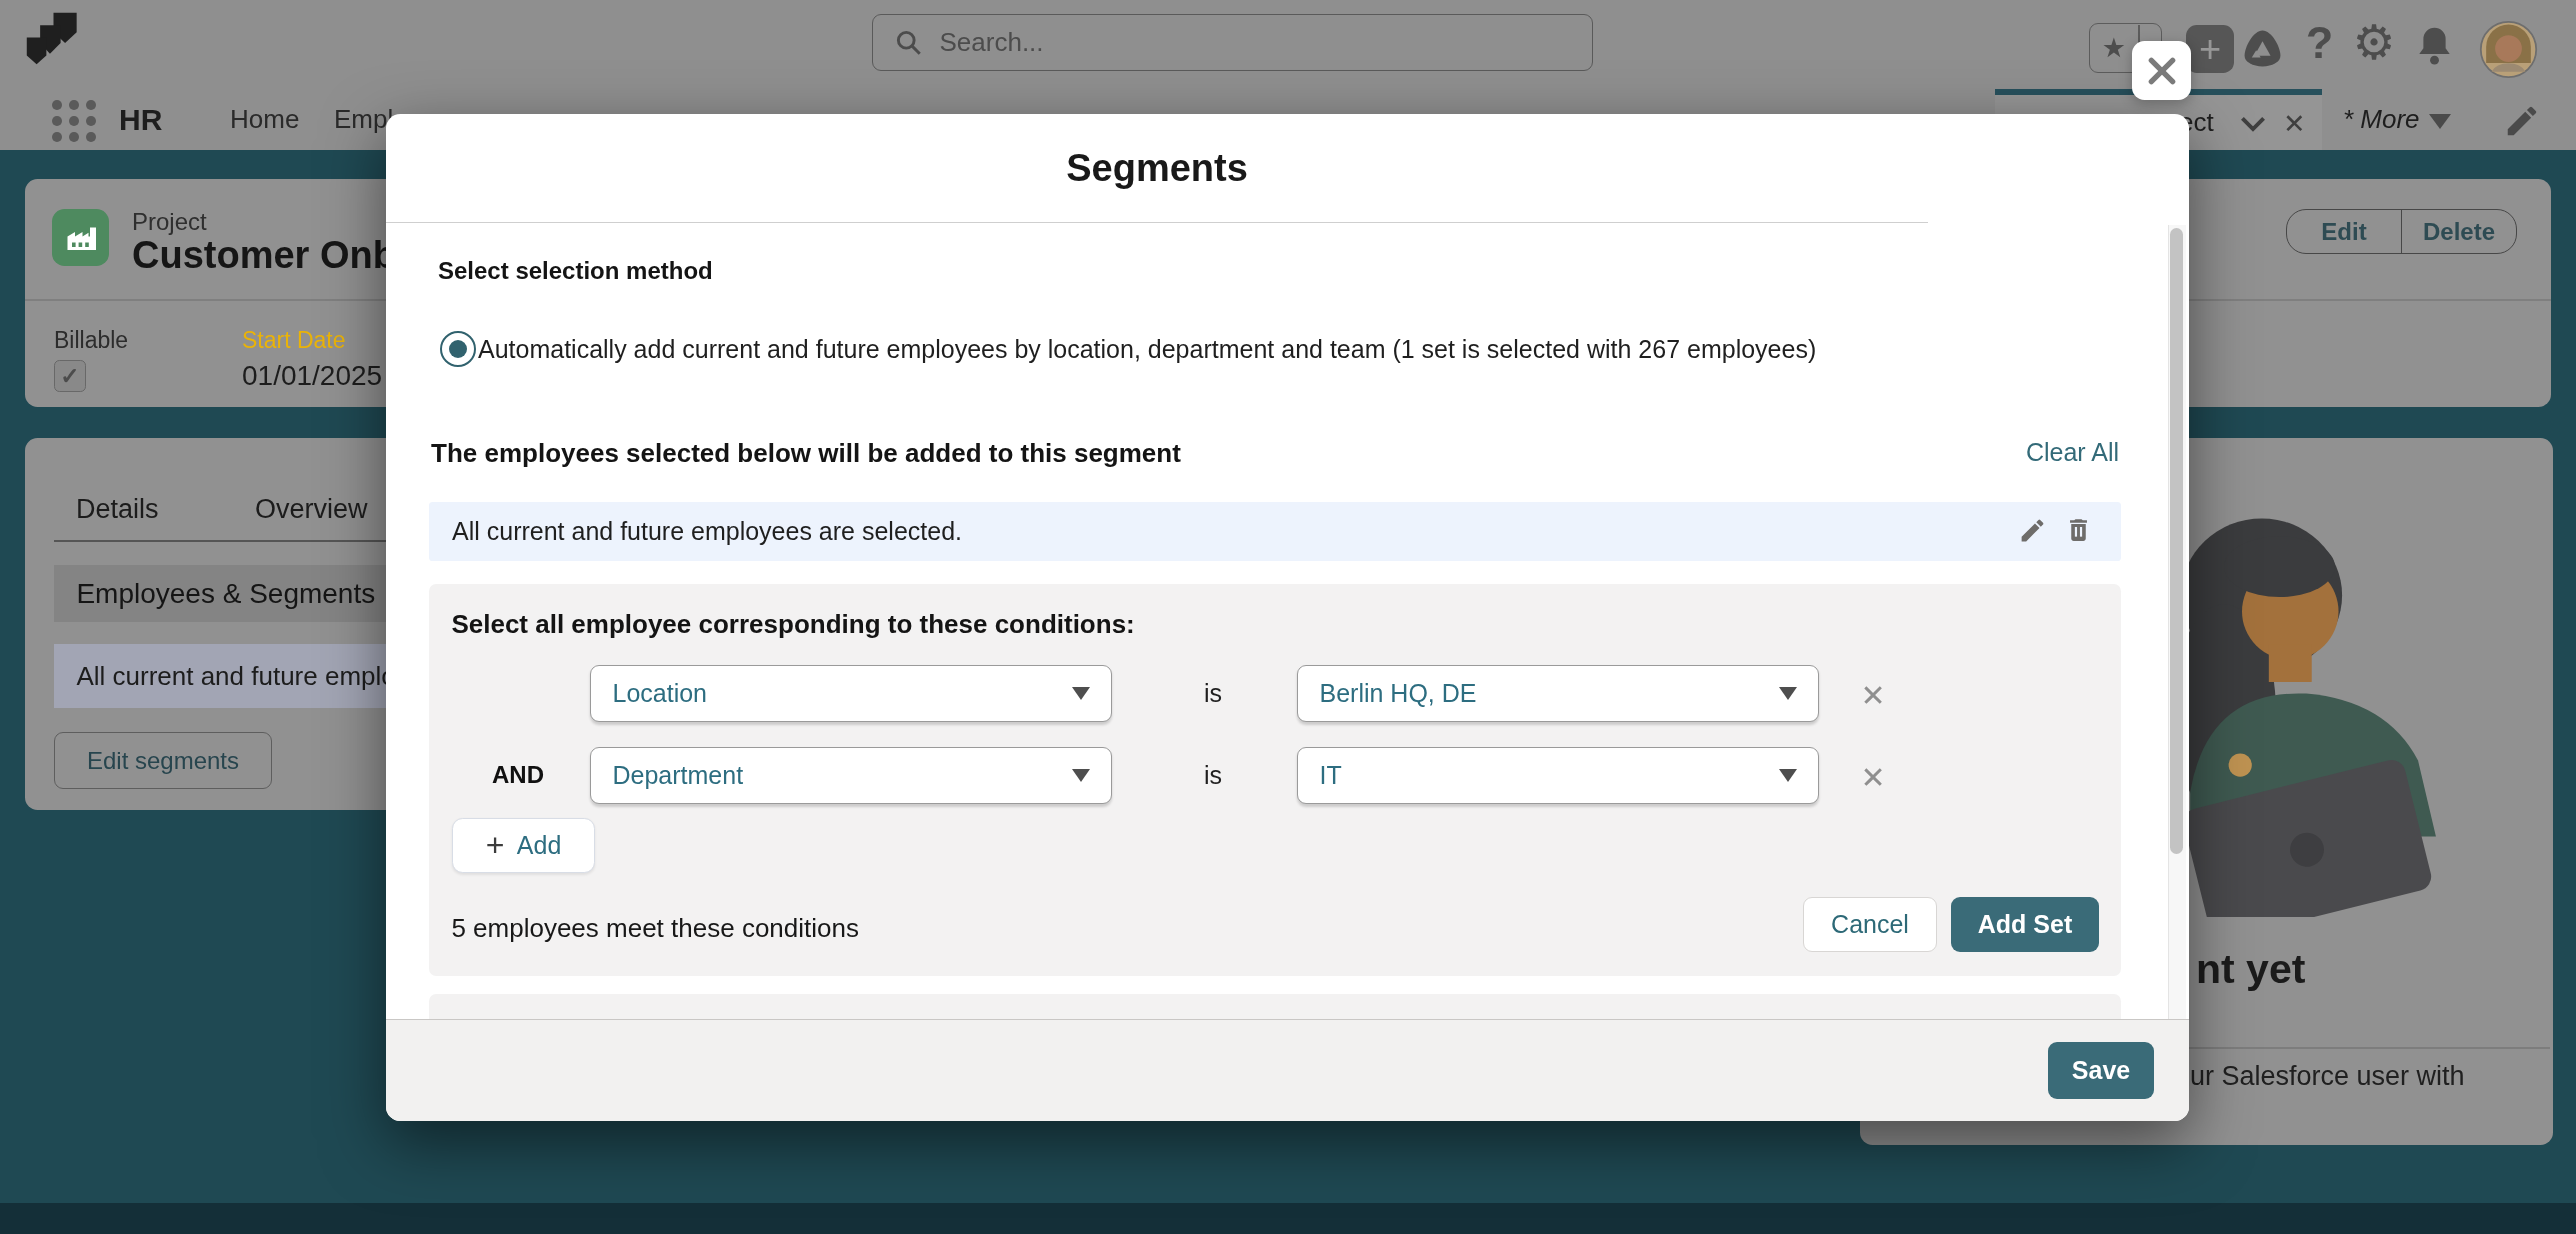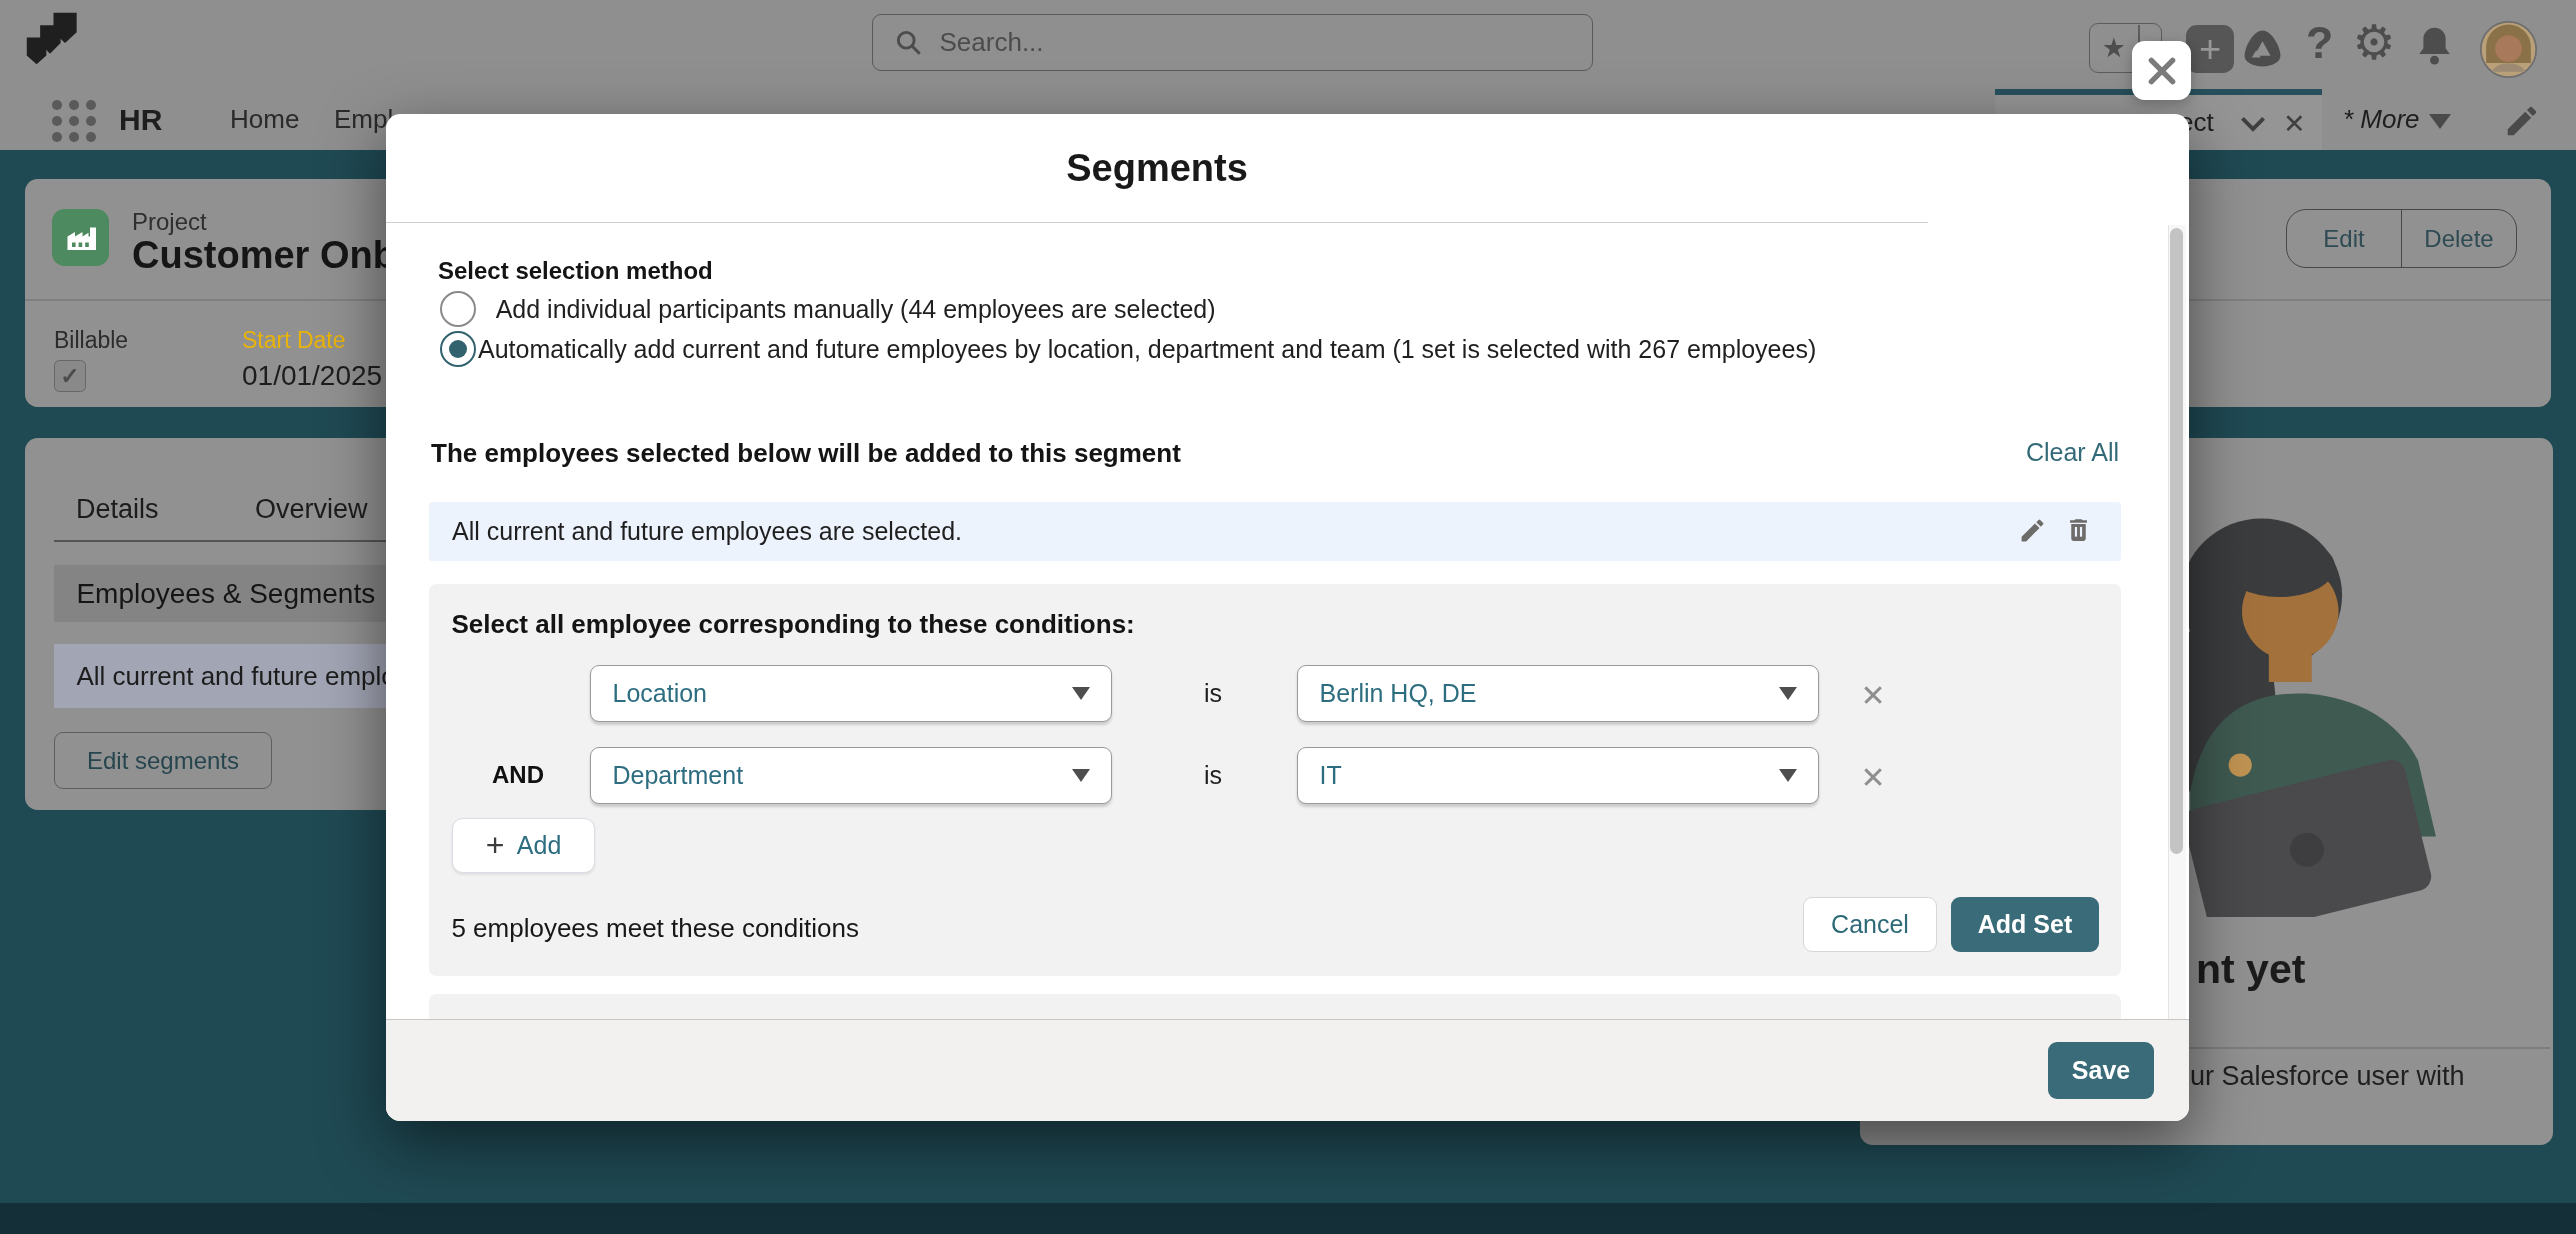--- a/index.html
+++ b/index.html
@@ -145,21 +145,21 @@
   <div class="abs" style="left:52px;top:209px;width:57px;height:57px;background:#4e8a5f;border-radius:12.5px;z-index:3;display:flex;align-items:center;justify-content:center;">
     <svg width="36" height="36" viewBox="0 0 24 24">
       <path d="M3 20V11l5-3v3l5-3v3l4-2.5V11h1V5h4v15H3z" fill="#ffffff"></path>
       <rect x="6" y="15" width="2.4" height="3" fill="#4e8a5f"></rect>
       <rect x="10.4" y="15" width="2.4" height="3" fill="#4e8a5f"></rect>
       <rect x="14.8" y="15" width="2.4" height="3" fill="#4e8a5f"></rect>
     </svg>
   </div>
   <div class="abs dimtext" style="left:132px;top:208px;font-size:24px;color:#2f2f2f;z-index:3;">Project</div>
   <div class="abs" style="left:132px;top:234px;font-size:38px;font-weight:bold;color:#161616;z-index:3;white-space:nowrap;">Customer Onboa</div>
-  <div class="abs" style="left:2286px;top:209px;height:59px;display:flex;border:1.8px solid #474747;border-radius:20px;z-index:3;">
+  <div class="abs" style="left:2286px;top:209px;height:45px;display:flex;border:1.8px solid #474747;border-radius:20px;z-index:3;font-weight:bold;">
     <div class="tealtext" style="width:114px;display:flex;align-items:center;justify-content:center;font-size:24px;border-right:1.8px solid #474747;">Edit</div>
     <div class="tealtext" style="width:114px;display:flex;align-items:center;justify-content:center;font-size:24px;">Delete</div>
   </div>
   <div class="abs" style="left:54px;top:327px;font-size:23px;color:#2c2c2c;z-index:3;">Billable</div>
   <div class="abs" style="left:54px;top:360px;width:32px;height:32px;background:#898989;border:1.8px solid #686868;border-radius:5.4px;z-index:3;display:flex;align-items:center;justify-content:center;color:#4c4c4c;font-size:23px;font-weight:bold;">
     <span>✓</span>
   </div>
   <div class="abs" style="left:242px;top:327px;font-size:23px;color:#eab308;z-index:3;">Start Date</div>
   <div class="abs" style="left:242px;top:360px;font-size:28px;color:#1d1d1d;z-index:3;">01/01/2025</div>
 
@@ -191,24 +191,20 @@
 
   <div class="abs" style="left:0;top:1203px;width:2576px;height:31px;background:#142f38;z-index:2;"></div>
 
   <div class="abs modal">
     <div class="abs modal-h">
       <span>Segments</span>
     </div>
 
     <div class="abs bold" style="left:52px;top:143px;font-size:24px;">Select selection method</div>
 
-    <div class="abs" style="left:54px;top:177px;display:flex;align-items:center;gap:19.7px;">
-      <span class="radio"></span>
-      <span class="mlabel">Add individual participants manually (44 employees are selected)</span>
-    </div>
     <div class="abs" style="left:54px;top:217px;display:flex;align-items:center;gap:2px;">
       <span class="radio sel"></span>
       <span class="mlabel">Automatically add current and future employees by location, department and team (1 set is selected with 267 employees)</span>
     </div>
 
     <div class="abs bold" style="left:45px;top:324px;font-size:26px;">The employees selected below will be added to this segment</div>
     <div class="abs" style="right:70px;top:324px;font-size:25px;color:#336a78;">Clear All</div>
 
     <div class="abs bluerow">
       <span class="mlabel" style="margin-left:23px;">All current and future employees are selected.</span>

